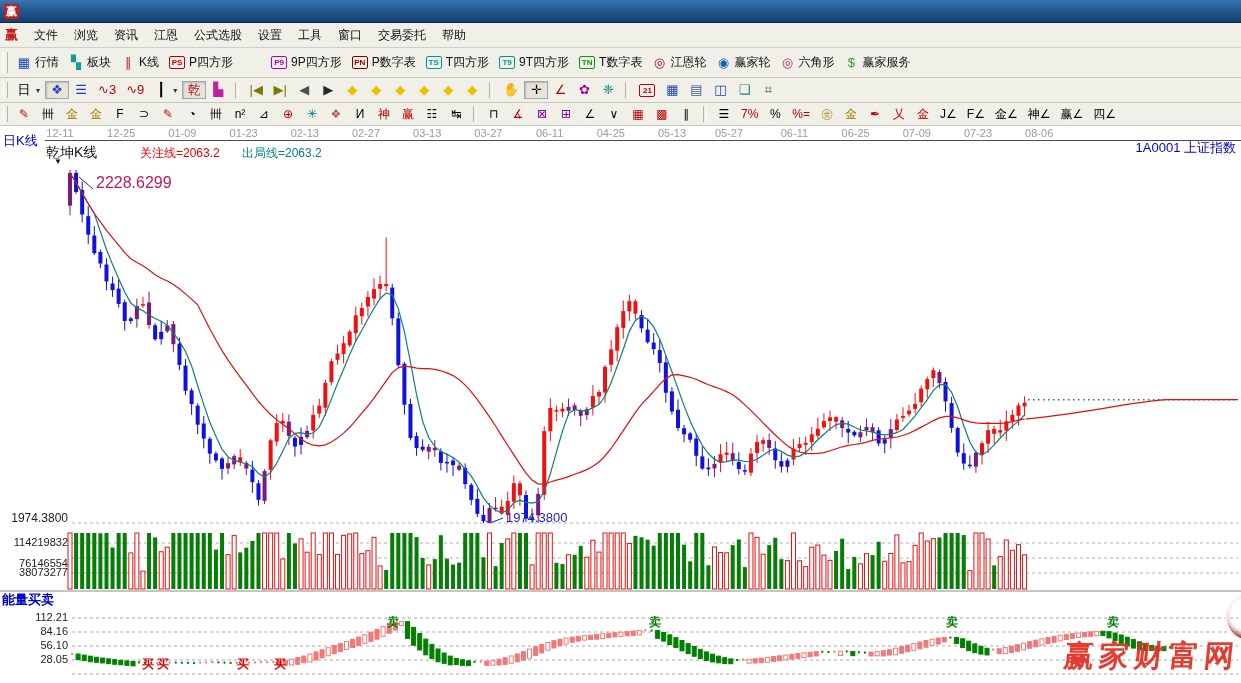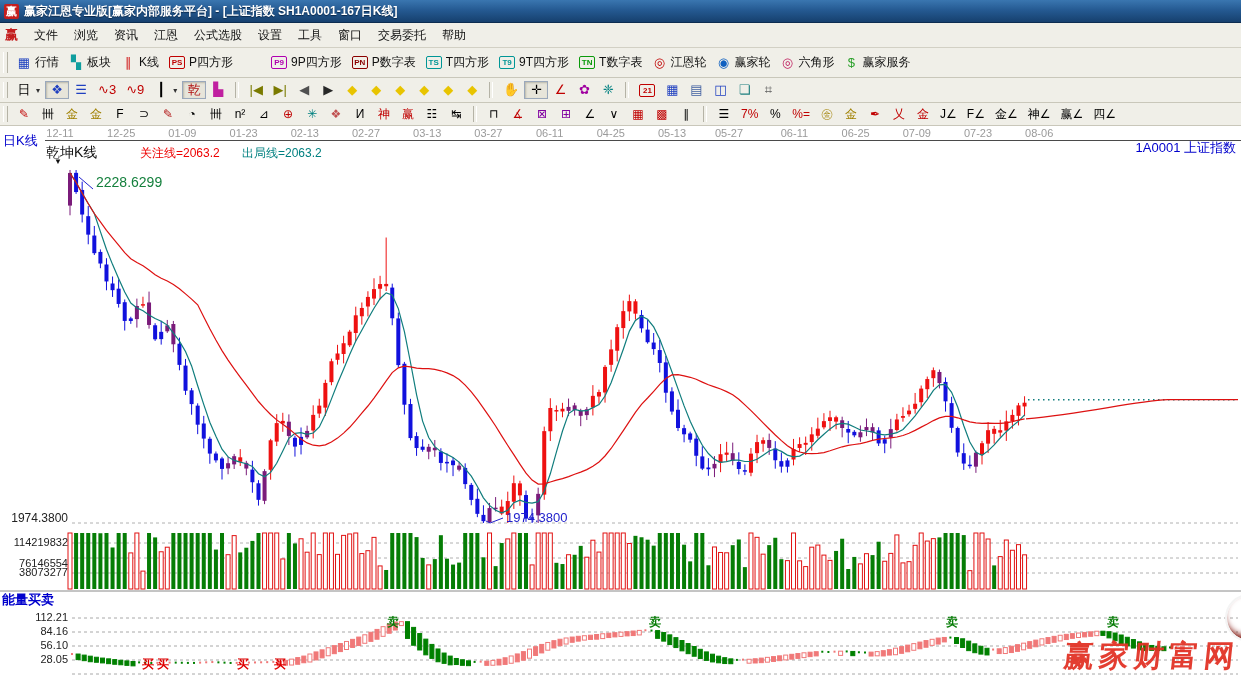--- a/index.html
+++ b/index.html
@@ -45,21 +45,20 @@
   .redball{position:absolute;z-index:6;left:1225px;top:468px;width:44px;height:44px;border-radius:50%;
     background:radial-gradient(circle at 35% 28%,#ffb0a0 0%,#f04built 0%,#e83018 45%,#9c0d00 100%);
     border:2px solid #f4f4f4;box-shadow:inset -3px -4px 6px #7a0a00;}
 </style>
 </head>
 <body>
 
 <div id="app">
   <div class="titlebar">
     <span class="tlogo">赢</span>
-    <span class="ttext">赢家江恩专业版[赢家内部服务平台] - [上证指数  SH1A0001-167日K线]</span>
   </div>
   <div class="menubar">
     <span class="mlogo">赢</span>
     <span id="menu-items"><span class="mitem">文件</span><span class="mitem">浏览</span><span class="mitem">资讯</span><span class="mitem">江恩</span><span class="mitem">公式选股</span><span class="mitem">设置</span><span class="mitem">工具</span><span class="mitem">窗口</span><span class="mitem">交易委托</span><span class="mitem">帮助</span></span>
   </div>
   <div class="toolbar" id="tb1">
     <span class="grip"></span>
   <button class="tbtn">
         <i class="bicon" style="color: rgb(27, 63, 191);">▦</i>
         <span class="blbl">行情</span>
@@ -1049,21 +1048,21 @@
         <span class="dlabel" style="left: 1039.2px;">08-06</span>
       </div>
     <div class="axisline"></div>
 
     <div class="lbl" style="left:46px;top:18px;color:#111;font-size:14px;">乾坤K线</div>
     <div class="lbl" style="left:54px;top:31px;color:#111;font-size:8px;">▼</div>
     <div class="lbl" style="left:140px;top:19px;color:#ee0000;font-size:12px;">关注线=2063.2</div>
     <div class="lbl" style="left:242px;top:19px;color:#008080;font-size:12px;">出局线=2063.2</div>
     <div class="lbl" style="right:5px;top:13px;color:#0000cc;font-size:13px;">1A0001  上证指数</div>
 
-    <div class="lbl" style="left:96px;top:48px;color:#15803d;font-size:14px;">2228.6299</div>
+    <div class="lbl" style="left:96px;top:48px;color:#be185d;font-size:16px;">2228.6299</div>
     <div class="lbl" style="left:506px;top:384px;color:#2222cc;font-size:13px;">1974.3800</div>
     <div class="lbl rlabel" style="left:6px;top:385px;font-size:12px;">1974.3800</div>
 
     <div id="vol-scale">
         <div class="lbl rlabel" style="left: 6px; top: 410px;">114219832</div>
         <div class="lbl rlabel" style="left: 6px; top: 431px;">76146554</div>
         <div class="lbl rlabel" style="left: 6px; top: 440px;">38073277</div>
       </div>
     <div class="lbl" style="left:2px;top:465px;color:#0000cc;font-size:13px;font-weight:bold;">能量买卖</div>
     <div id="osc-scale">

